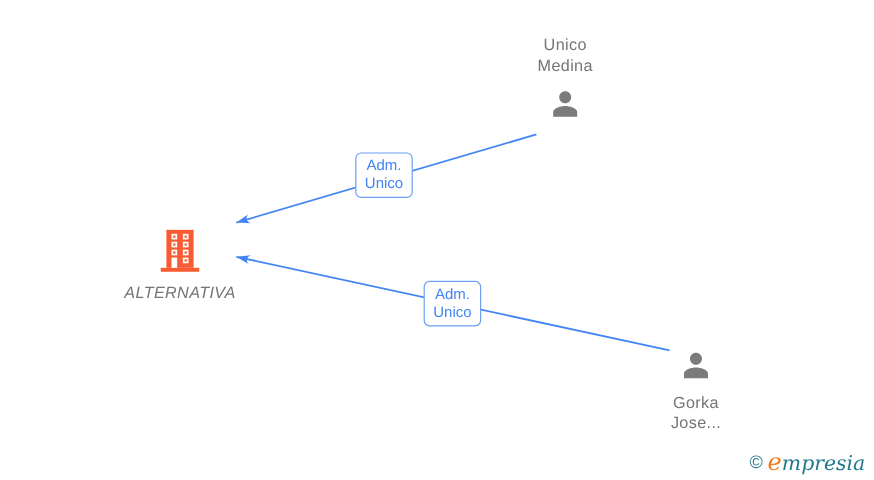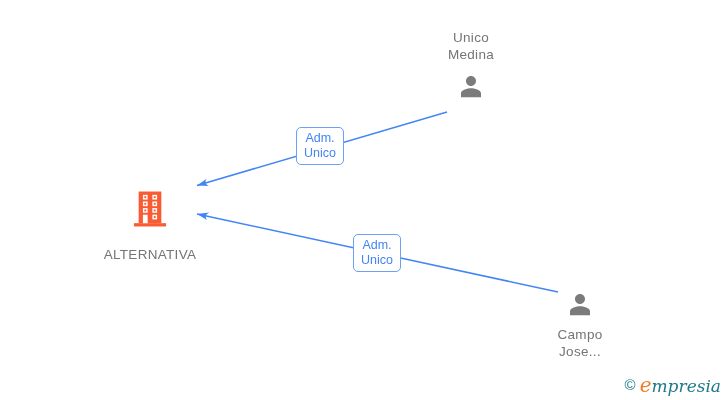--- a/index.html
+++ b/index.html
@@ -114,33 +114,33 @@
         <rect class="bw" x="20.5" y="26" width="5" height="5"></rect>
         <rect class="bf" x="12" y="6.5" width="2" height="2"></rect>
         <rect class="bf" x="22" y="6.5" width="2" height="2"></rect>
         <rect class="bf" x="12" y="13.5" width="2" height="2"></rect>
         <rect class="bf" x="22" y="13.5" width="2" height="2"></rect>
         <rect class="bf" x="12" y="20.5" width="2" height="2"></rect>
         <rect class="bf" x="22" y="20.5" width="2" height="2"></rect>
         <rect class="bf" x="22" y="27.5" width="2" height="2"></rect>
       </svg>
     </span>
-    <div class="node-label" style="margin-top:14px;">
+    <div class="node-label" style="margin-top:2px;font-style:italic;">
       <div>ALTERNATIVA</div>
     </div>
   </div>
 
   <div class="node" style="left:520px; top:289px; width:120px;">
     <span class="icon-wrap">
       <svg class="person-icon" width="30" height="30" viewBox="0 0 24 24">
         <path d="M12 12c2.21 0 4-1.79 4-4s-1.79-4-4-4-4 1.79-4 4 1.79 4 4 4zm0 1.8c-2.67 0-8 1.34-8 4V21h16v-3.2c0-2.66-5.33-4-8-4z"></path>
       </svg>
     </span>
     <div class="node-label" style="margin-top:3px;">
-      <div>Campo</div>
+      <div>Gorka</div>
       <div>Jose...</div>
     </div>
   </div>
 
   <div class="edge-label" style="left:320px; top:146px;">
     <div>Adm.</div>
     <div>Unico</div>
   </div>
   <div class="edge-label" style="left:377px; top:253px;">
     <div>Adm.</div>

